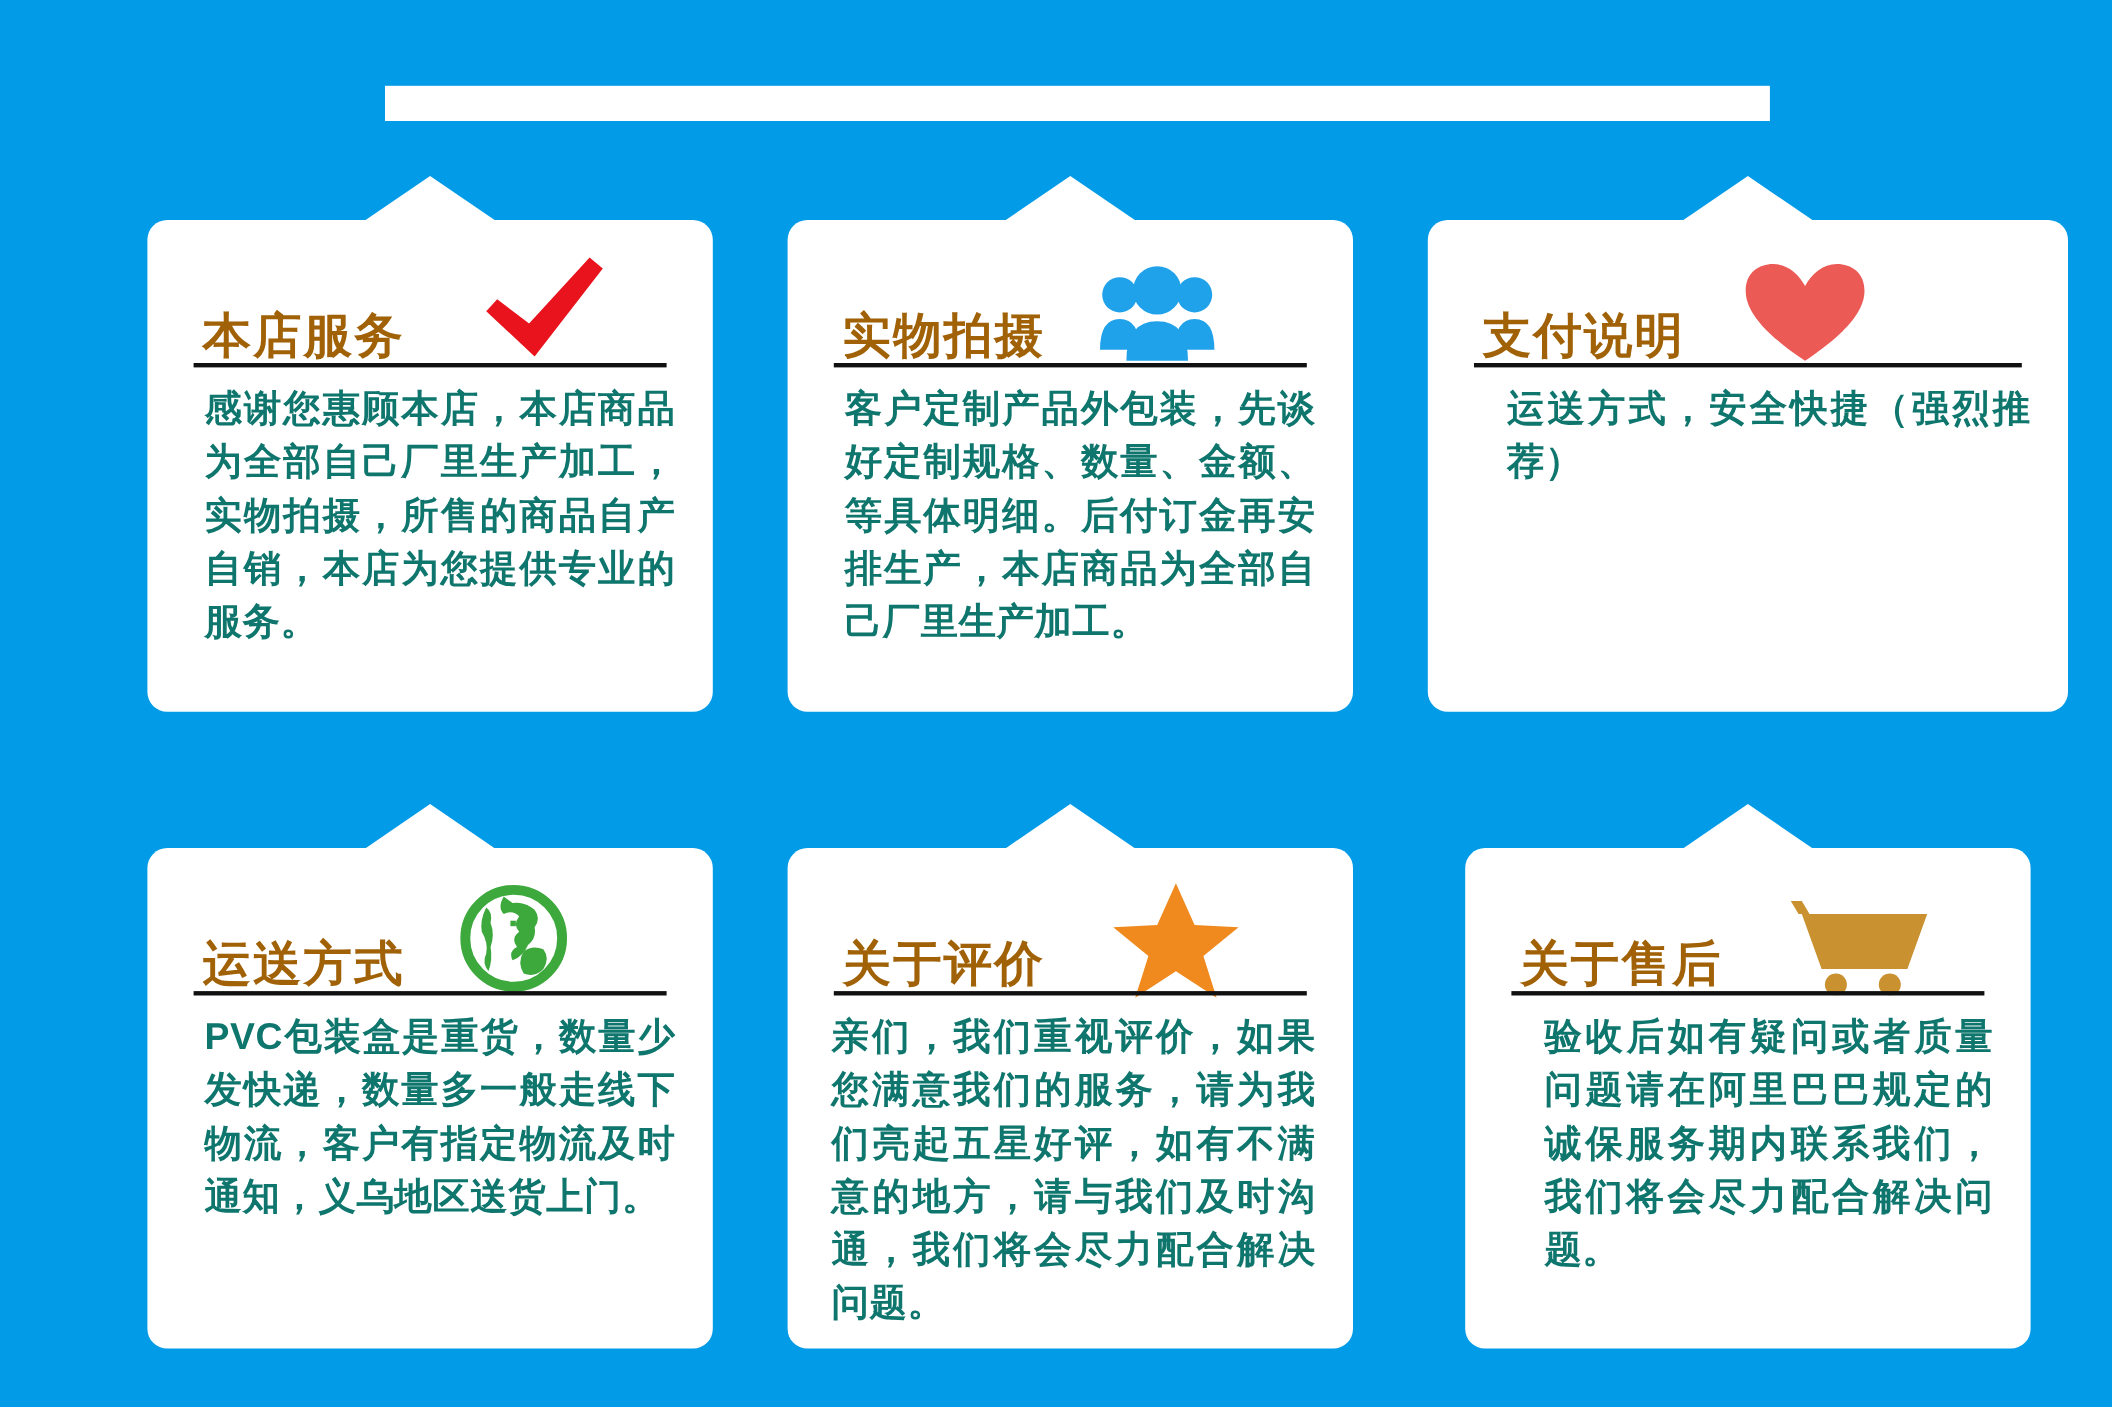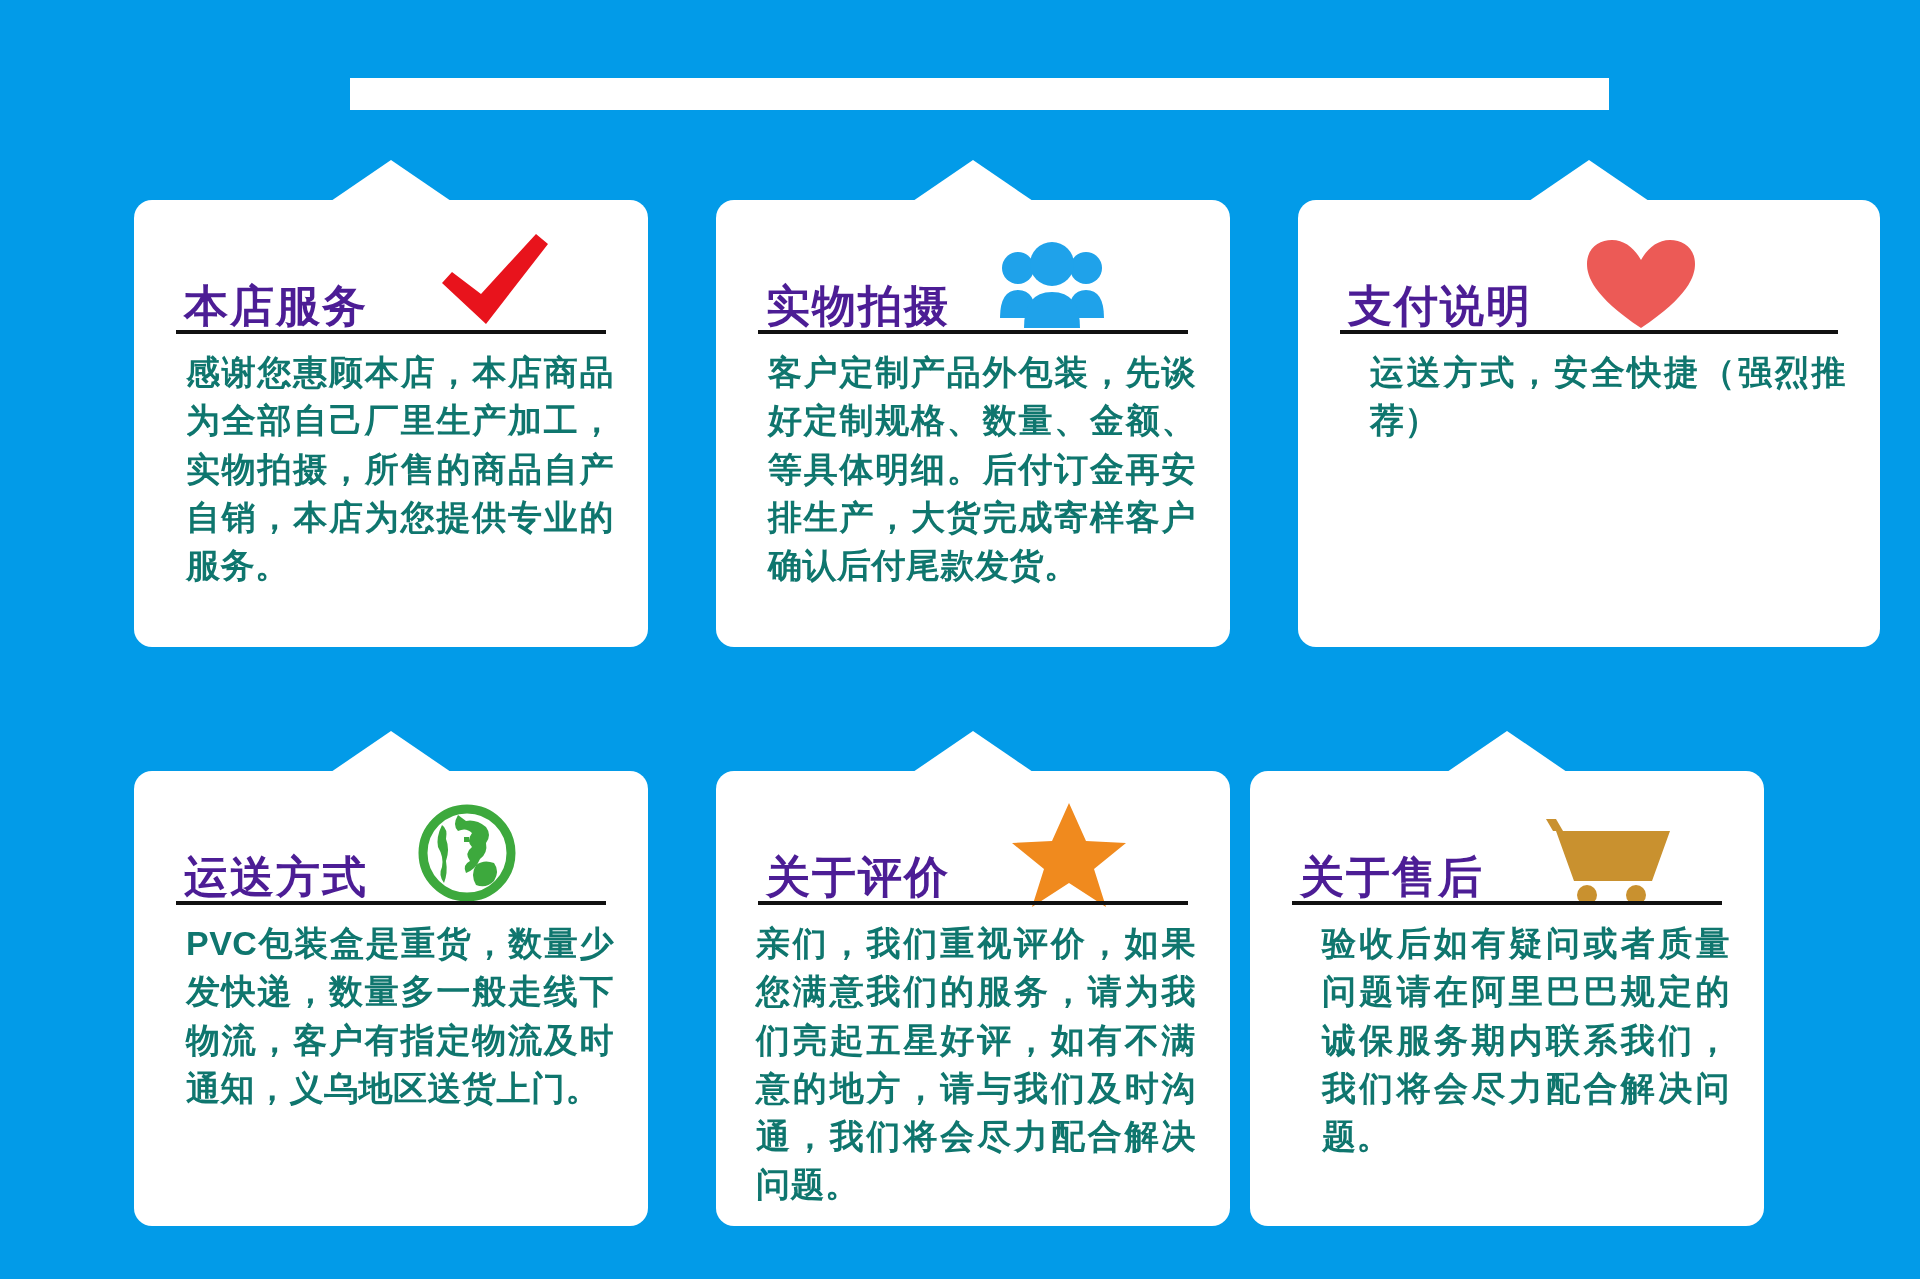--- a/index.html
+++ b/index.html
@@ -61,21 +61,21 @@
     top: 38px;
     height: 96px;
   }
 
   .card-title {
     position: absolute;
     left: 8px;
     bottom: 6px;
     font-size: 44px;
     font-weight: bold;
-    color: #4c1d95;
+    color: #a16207;
     letter-spacing: 2px;
     line-height: 1;
     white-space: nowrap;
   }
 
   .head-rule {
     position: absolute;
     left: 0;
     right: 0;
     bottom: 0;
@@ -104,21 +104,21 @@
     text-justify: inter-character;
   }
 
   
   #card-0 { left: 134px; top: 200px;  width: 514px; height: 447px; }
   #card-1 { left: 716px; top: 200px;  width: 514px; height: 447px; }
   #card-2 { left: 1298px; top: 200px; width: 582px; height: 447px; }
   
   #card-3 { left: 134px; top: 771px;  width: 514px; height: 455px; }
   #card-4 { left: 716px; top: 771px;  width: 514px; height: 455px; }
-  #card-5 { left: 1250px; top: 771px; width: 514px; height: 455px; }
+  #card-5 { left: 1332px; top: 771px; width: 514px; height: 455px; }
 
   
   #card-0 .card-icon { left: 260px; bottom: 6px; width: 118px; height: 96px; }
   #card-1 .card-icon { left: 240px; bottom: 4px; width: 108px; height: 90px; }
   #card-2 .card-icon { left: 245px; bottom: 4px; width: 112px; height: 92px; }
   #card-3 .card-icon { left: 238px; bottom: 2px; width: 106px; height: 100px; }
   #card-4 .card-icon { left: 252px; bottom: -4px; width: 118px; height: 108px; }
   #card-5 .card-icon { left: 252px; bottom: 0px; width: 128px; height: 92px; }
 
   #card-2 .card-body,
@@ -159,21 +159,21 @@
             <path d="M2 78 Q2 50 20 50 Q38 50 38 78 Z"></path>
             <circle cx="88" cy="28" r="16"></circle>
             <path d="M70 78 Q70 50 88 50 Q106 50 106 78 Z"></path>
             <circle cx="54" cy="24" r="22"></circle>
             <path d="M26 88 Q26 52 54 52 Q82 52 82 88 Z"></path>
           </g>
         </svg>
       </div>
       <div class="head-rule"></div>
     </div>
-    <div class="card-body">客户定制产品外包装，先谈好定制规格、数量、金额、等具体明细。后付订金再安排生产，大货完成寄样客户确认后付尾款发货。</div>
+    <div class="card-body">客户定制产品外包装，先谈好定制规格、数量、金额、等具体明细。后付订金再安排生产，本店商品为全部自己厂里生产加工。</div>
   </div>
 
   <div class="card" id="card-2">
     <div class="notch"></div>
     <div class="card-head">
       <div class="card-title">支付说明</div>
       <div class="card-icon">
         <svg viewBox="0 0 112 92">
           <path d="M56 90 C8 58 2 38 2 26 C2 10 14 2 27 2 C40 2 50 11 56 22 C62 11 72 2 85 2 C98 2 110 10 110 26 C110 38 104 58 56 90 Z" fill="#EC5A56"></path>
         </svg>

